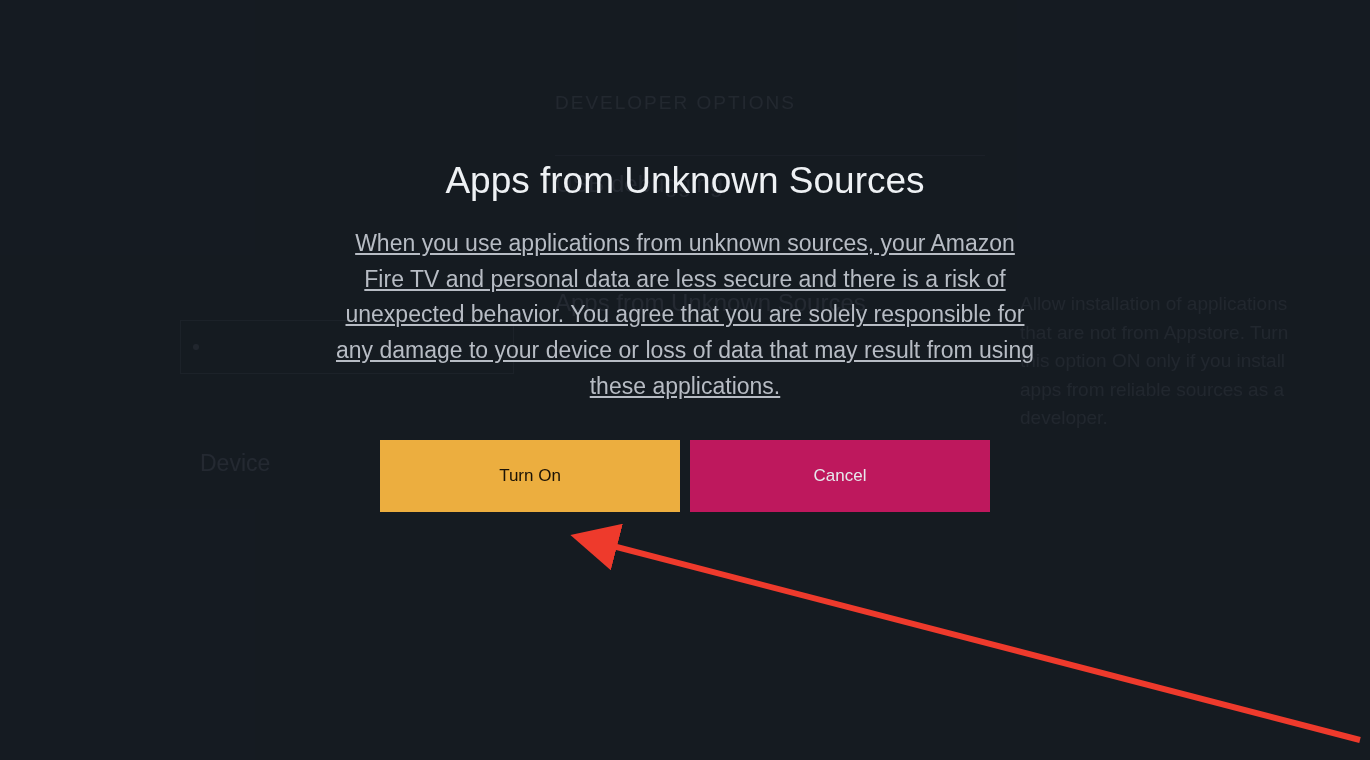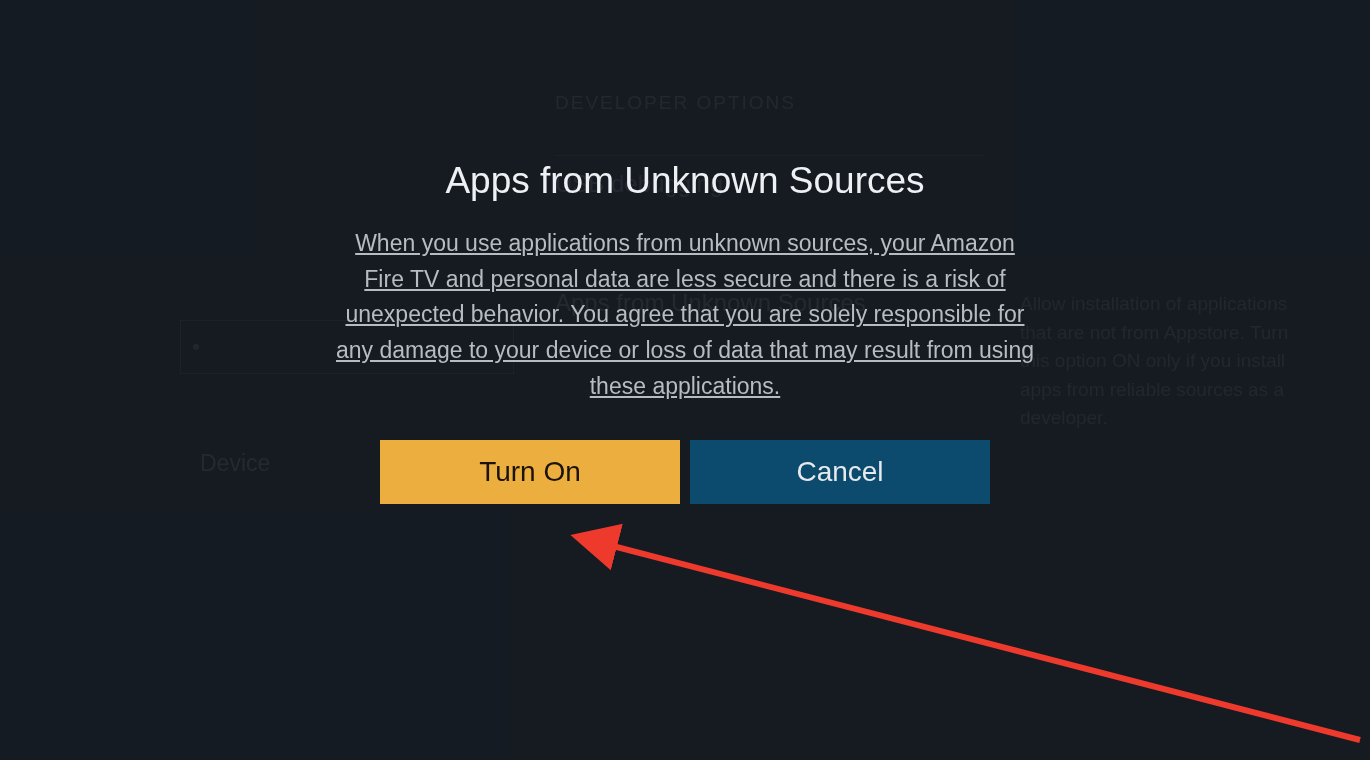--- a/index.html
+++ b/index.html
@@ -114,35 +114,35 @@
   }
 
   .dialog-buttons {
     display: flex;
     justify-content: center;
     gap: 10px;
   }
 
   .btn {
     width: 300px;
-    height: 64px;
-    font-size: 28px;
+    height: 72px;
+    font-size: 17px;
     display: flex;
     align-items: center;
     justify-content: center;
     cursor: pointer;
     user-select: none;
   }
   .btn-primary {
     background: #ecae3f;
     color: #1b1306;
     font-weight: 500;
   }
   .btn-secondary {
-    background: #0c4a6e;
+    background: #be185d;
     color: #e6e9ed;
   }
 
   
   .arrow-svg {
     position: absolute;
     left: 0;
     top: 0;
     width: 1370px;
     height: 760px;

